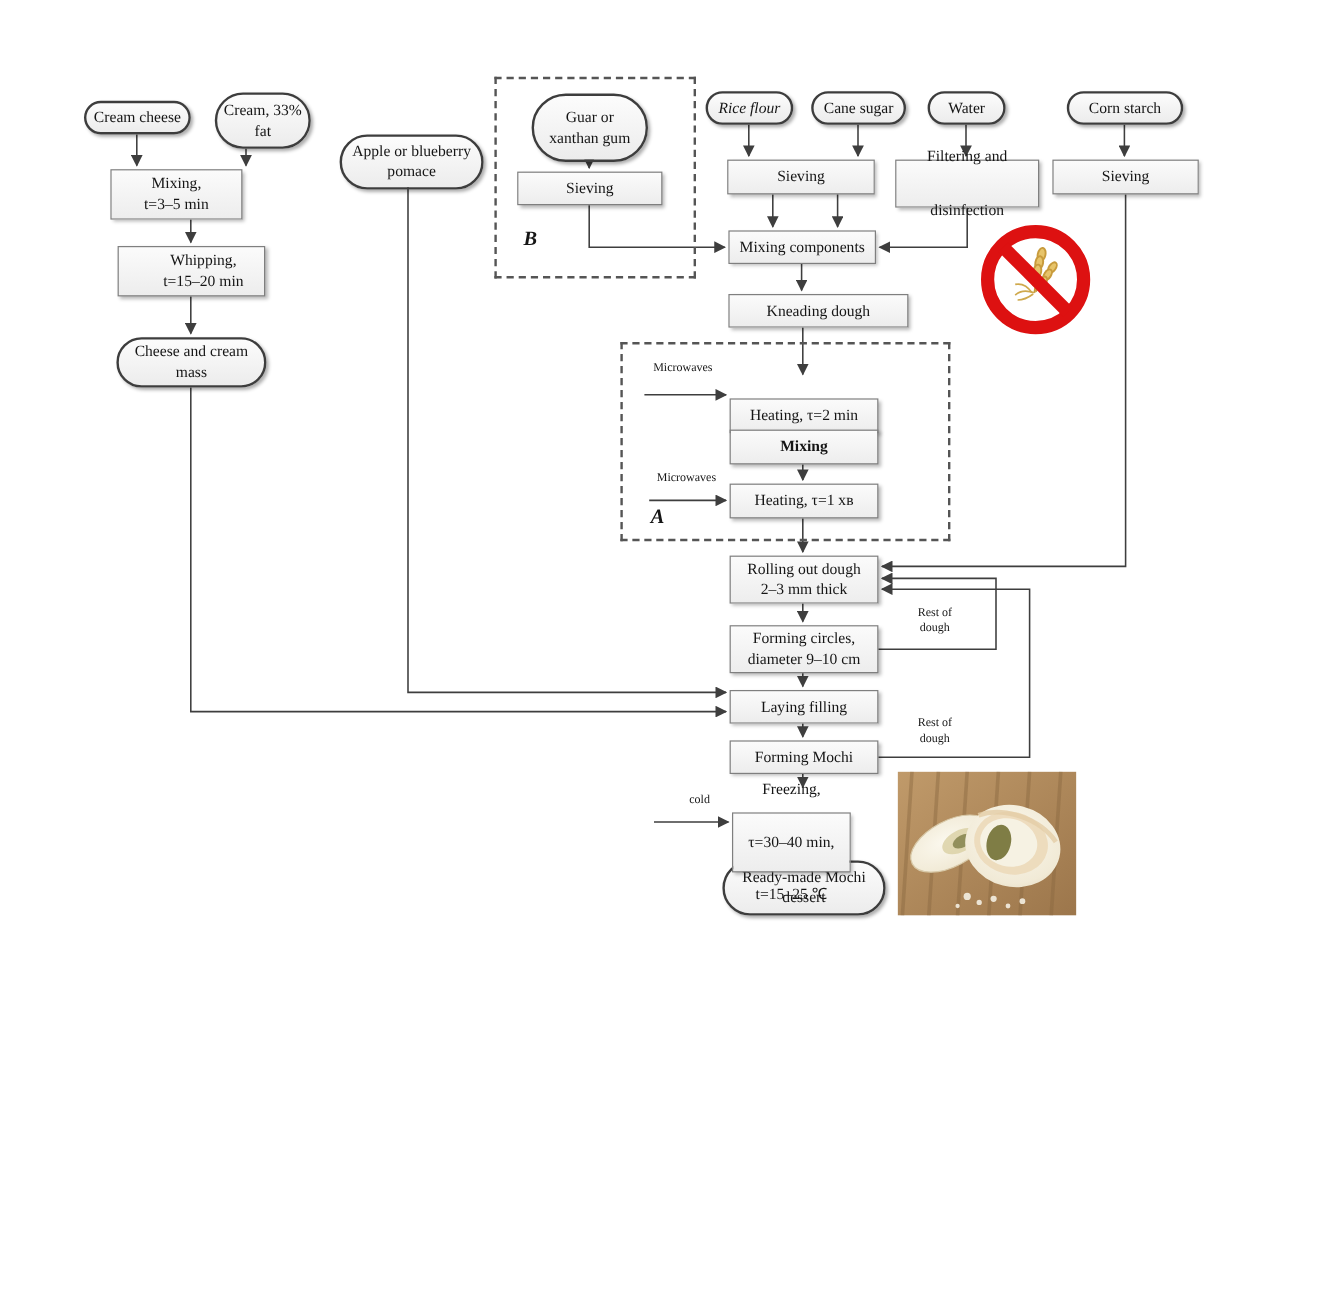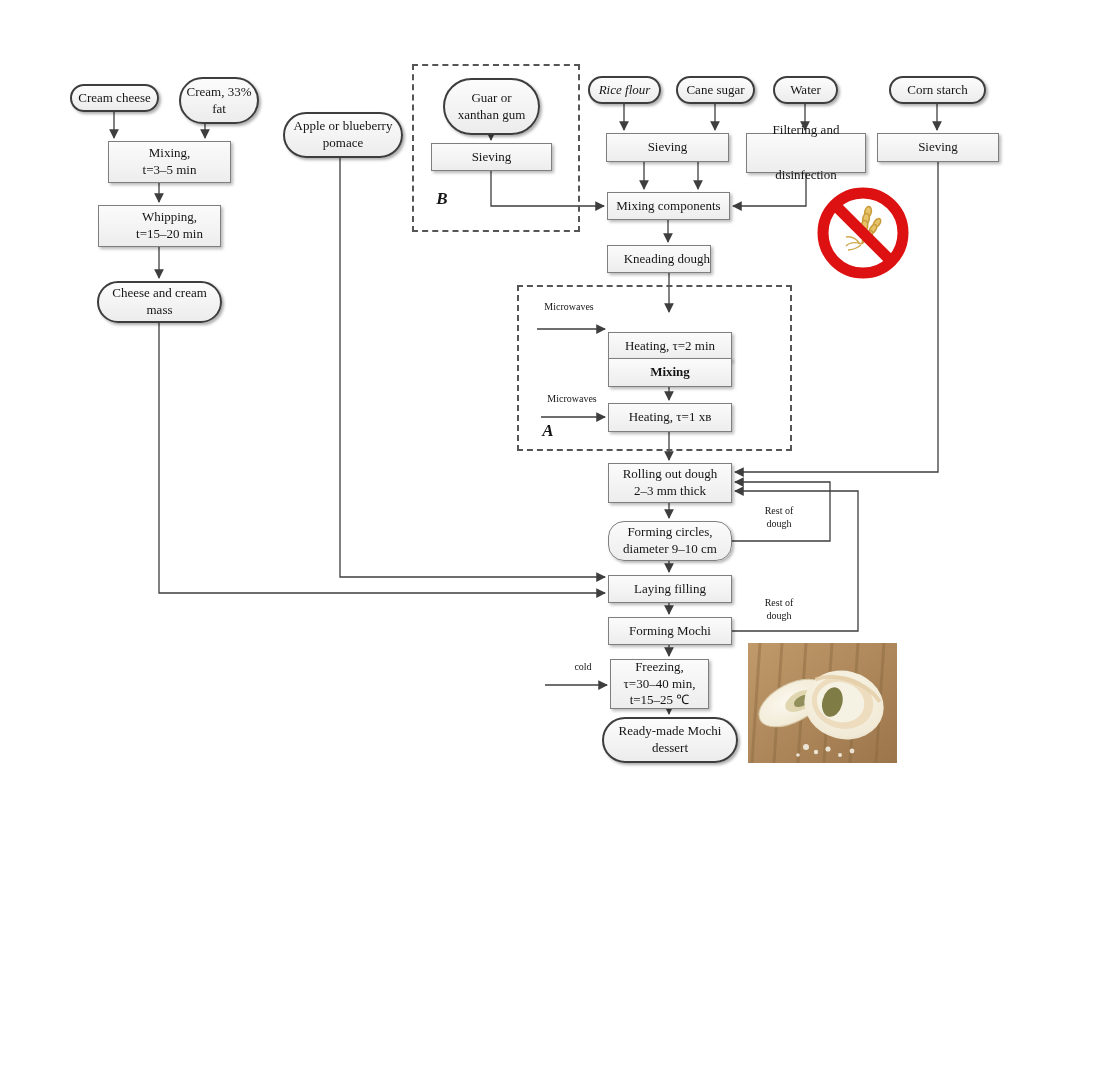--- a/index.html
+++ b/index.html
@@ -140,21 +140,21 @@
   </div>
   <div class="node pill" style="left:97px;top:281px;width:125px;height:42px;">
     <span>Cheese and cream</span>
     <span>mass</span>
   </div>
   <div class="node pill" style="left:602px;top:717px;width:136px;height:46px;">
     <span>Ready-made Mochi</span>
     <span>dessert</span>
   </div>
 
-  <div class="node rect" style="left:108px;top:141px;width:123px;height:42px;">
+  <div class="node rect" style="left:92px;top:141px;width:110px;height:42px;">
     <span>Mixing,</span>
     <span>t=3–5 min</span>
   </div>
   <div class="node rect" style="left:98px;top:205px;width:123px;height:42px;padding-left:20px;">
     <span>Whipping,</span>
     <span>t=15–20 min</span>
   </div>
   <div class="node rect" style="left:431px;top:143px;width:121px;height:28px;">
     <span>Sieving</span>
   </div>
@@ -164,47 +164,47 @@
   <div class="node rect" style="left:746px;top:133px;width:120px;height:40px;gap:28px;">
     <span>Filtering and</span>
     <span>disinfection</span>
   </div>
   <div class="node rect" style="left:877px;top:133px;width:122px;height:29px;">
     <span>Sieving</span>
   </div>
   <div class="node rect" style="left:607px;top:192px;width:123px;height:28px;">
     <span>Mixing components</span>
   </div>
-  <div class="node rect" style="left:607px;top:245px;width:104px;height:28px;align-items:flex-end;">
+  <div class="node rect" style="left:607px;top:245px;width:150px;height:28px;">
     <span>Kneading dough</span>
   </div>
   <div class="node rect" style="left:608px;top:332px;width:124px;height:29px;">
     <span>Heating, τ=2 min</span>
   </div>
   <div class="node rect" style="left:608px;top:358px;width:124px;height:29px;font-weight:bold;">
     <span>Mixing</span>
   </div>
   <div class="node rect" style="left:608px;top:403px;width:124px;height:29px;">
     <span>Heating, τ=1 хв</span>
   </div>
   <div class="node rect" style="left:608px;top:463px;width:124px;height:40px;">
     <span>Rolling out dough</span>
     <span>2–3 mm thick</span>
   </div>
-  <div class="node rect" style="left:608px;top:521px;width:124px;height:40px;border-radius:16px;">
+  <div class="node rect" style="left:608px;top:521px;width:124px;height:40px;">
     <span>Forming circles,</span>
     <span>diameter 9–10 cm</span>
   </div>
   <div class="node rect" style="left:608px;top:575px;width:124px;height:28px;">
     <span>Laying filling</span>
   </div>
   <div class="node rect" style="left:608px;top:617px;width:124px;height:28px;">
     <span>Forming Mochi</span>
   </div>
-  <div class="node rect" style="left:610px;top:659px;width:99px;height:50px;">
+  <div class="node rect" style="left:610px;top:677px;width:99px;height:50px;gap:27px;">
     <span>Freezing,</span>
     <span>τ=30–40 min,</span>
     <span>t=15–25 ℃</span>
   </div>
 
   <div class="lbl" style="left:530px;top:300px;width:78px;">Microwaves</div>
   <div class="lbl" style="left:533px;top:392px;width:78px;">Microwaves</div>
   <div class="lbl" style="left:566px;top:660px;width:34px;">cold</div>
   <div class="lbl" style="left:750px;top:504px;width:58px;">
     <span style="display:block">Rest of</span>

